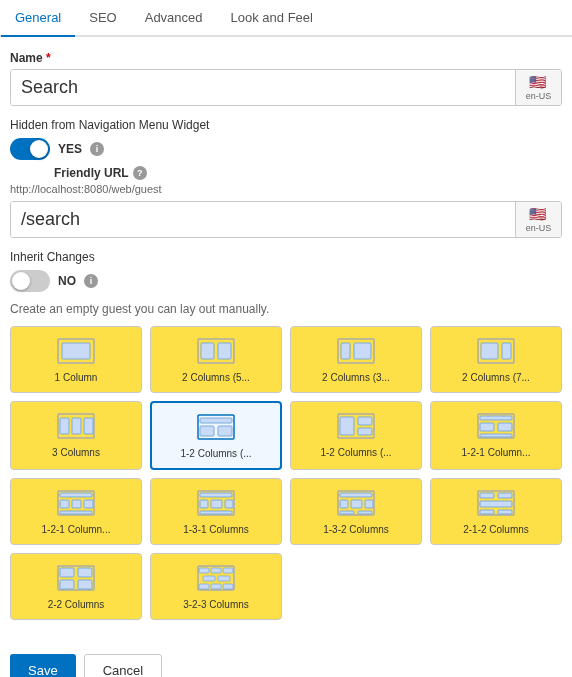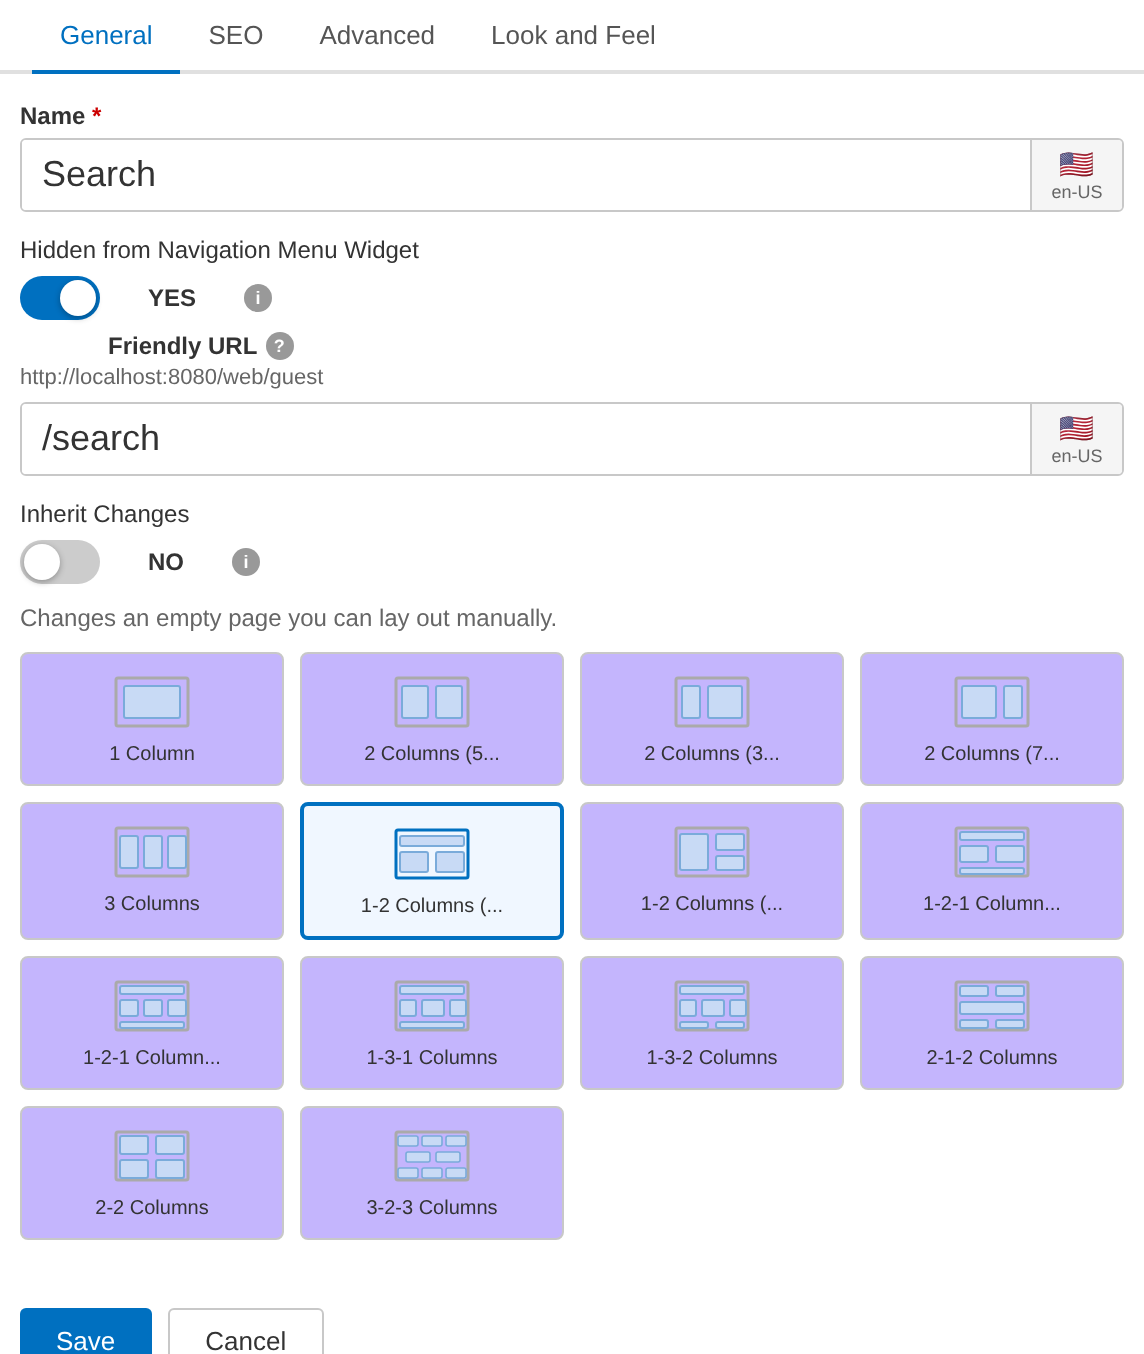--- a/index.html
+++ b/index.html
@@ -9,21 +9,21 @@
       background: #fff;
       color: #333;
       width: 572px;
       min-height: 677px;
     }
 
     
     .tabs {
       display: flex;
       border-bottom: 2px solid #e0e0e0;
-      padding: 0 16px;
+      padding: 0 1px;
     }
     .tab {
       padding: 10px 14px;
       cursor: pointer;
       font-size: 13px;
       color: #555;
       border-bottom: 2px solid transparent;
       margin-bottom: -2px;
     }
     .tab.active {
@@ -78,21 +78,21 @@
     }
     .flag-badge .locale-text {
       font-size: 9px;
       color: #666;
     }
 
     
     .toggle-row {
       display: flex;
       align-items: center;
-      gap: 24px;
+      gap: 8px;
       margin-bottom: 6px;
     }
     .section-label {
       font-size: 12px;
       font-weight: 400;
       color: #333;
       margin-bottom: 6px;
     }
     .toggle {
       position: relative;
@@ -177,21 +177,21 @@
     }
     .layout-item {
       border: 1px solid #c8c8c8;
       border-radius: 4px;
       padding: 10px 6px 8px 6px;
       display: flex;
       flex-direction: column;
       align-items: center;
       gap: 6px;
       cursor: pointer;
-      background: #c4b5fd;
+      background: #fde047;
     }
     .layout-item.selected {
       border: 2px solid #0070c0;
       background: #f0f7ff;
     }
     .layout-label {
       font-size: 10px;
       color: #333;
       text-align: center;
       line-height: 1.3;
@@ -275,21 +275,21 @@
   <div class="toggle-row">
     <div class="toggle">
       <div class="toggle-slider off"></div>
     </div>
     <span class="toggle-label">NO</span>
     <span class="info-icon">i</span>
   </div>
 
   <div class="section-divider"></div>
 
-  <div class="layout-hint">Changes an empty page you can lay out manually.</div>
+  <div class="layout-hint">Create an empty guest you can lay out manually.</div>
 
   <div class="layout-grid">
 
     <div class="layout-item">
       <svg class="layout-svg" viewBox="0 0 40 28">
         <rect x="2" y="2" width="36" height="24" rx="1" fill="none" stroke="#aaa" stroke-width="1.5"></rect>
         <rect x="6" y="6" width="28" height="16" rx="1" fill="#c8daf5" stroke="#7aabda" stroke-width="1"></rect>
       </svg>
       <span class="layout-label">1 Column</span>
     </div>

